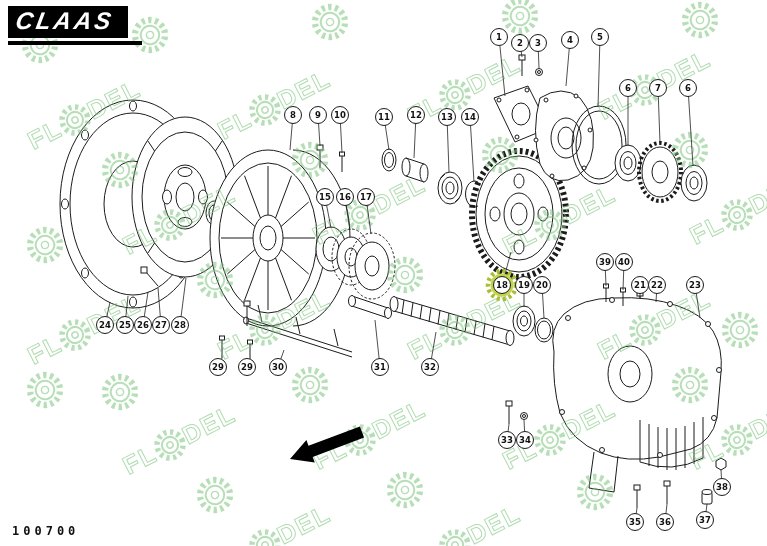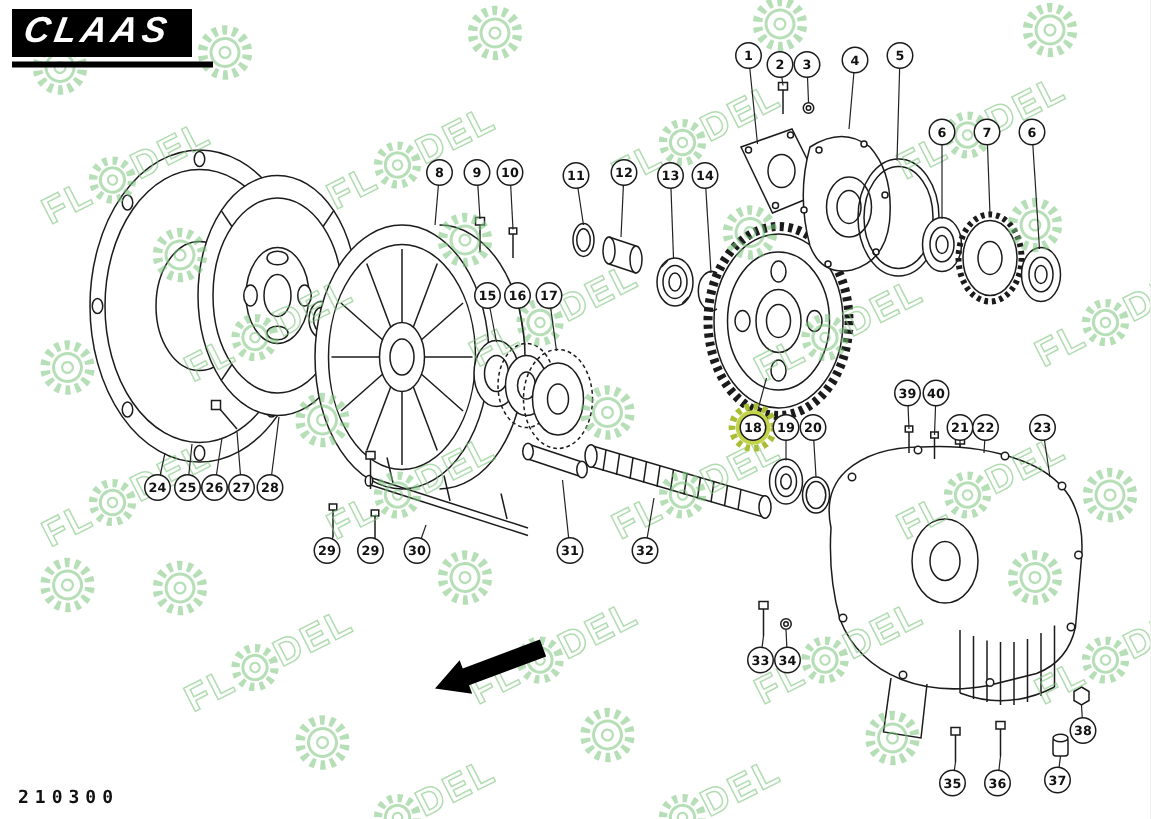--- a/index.html
+++ b/index.html
@@ -713,14 +713,14 @@
         <g>
           <line x1="624" y1="262" x2="623" y2="290" stroke="#222" stroke-width="0.8"></line>
           <circle cx="624" cy="262" r="8.5" fill="#fff" stroke="#1b1b1b" stroke-width="1"></circle>
           <text x="624" y="265" class="cot">40</text>
         </g>
       </g>
 
     <polygon points="359.9,426.4 308.5,445.7 306.4,440.1 290,459 314.8,462.5 312.7,456.9 364.1,437.6" fill="#000" stroke="none"></polygon>
   </svg>
 
-  <div class="drawing-number">210300</div>
+  <div class="drawing-number">100700</div>
 </div>
 
 </body></html>

